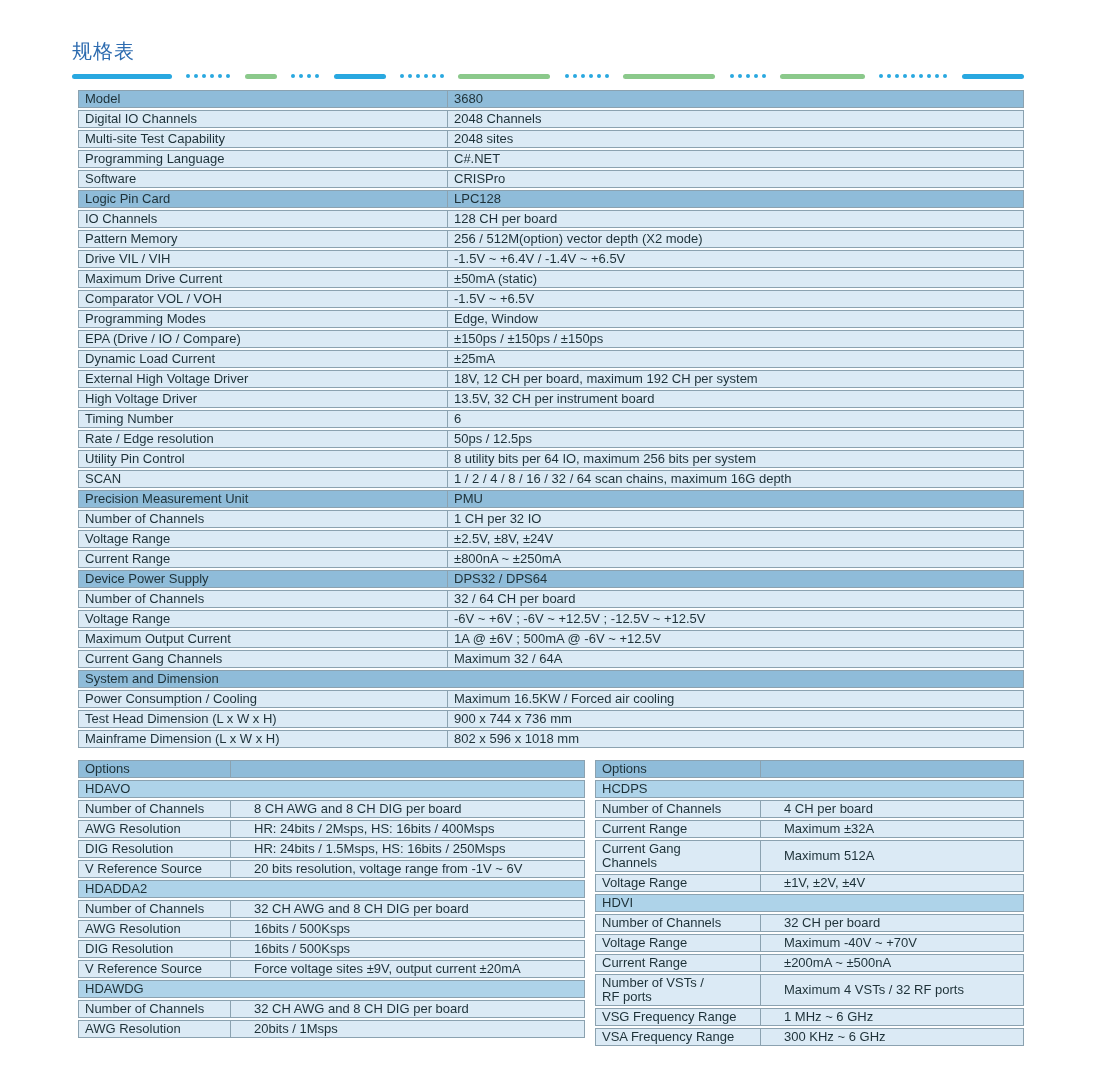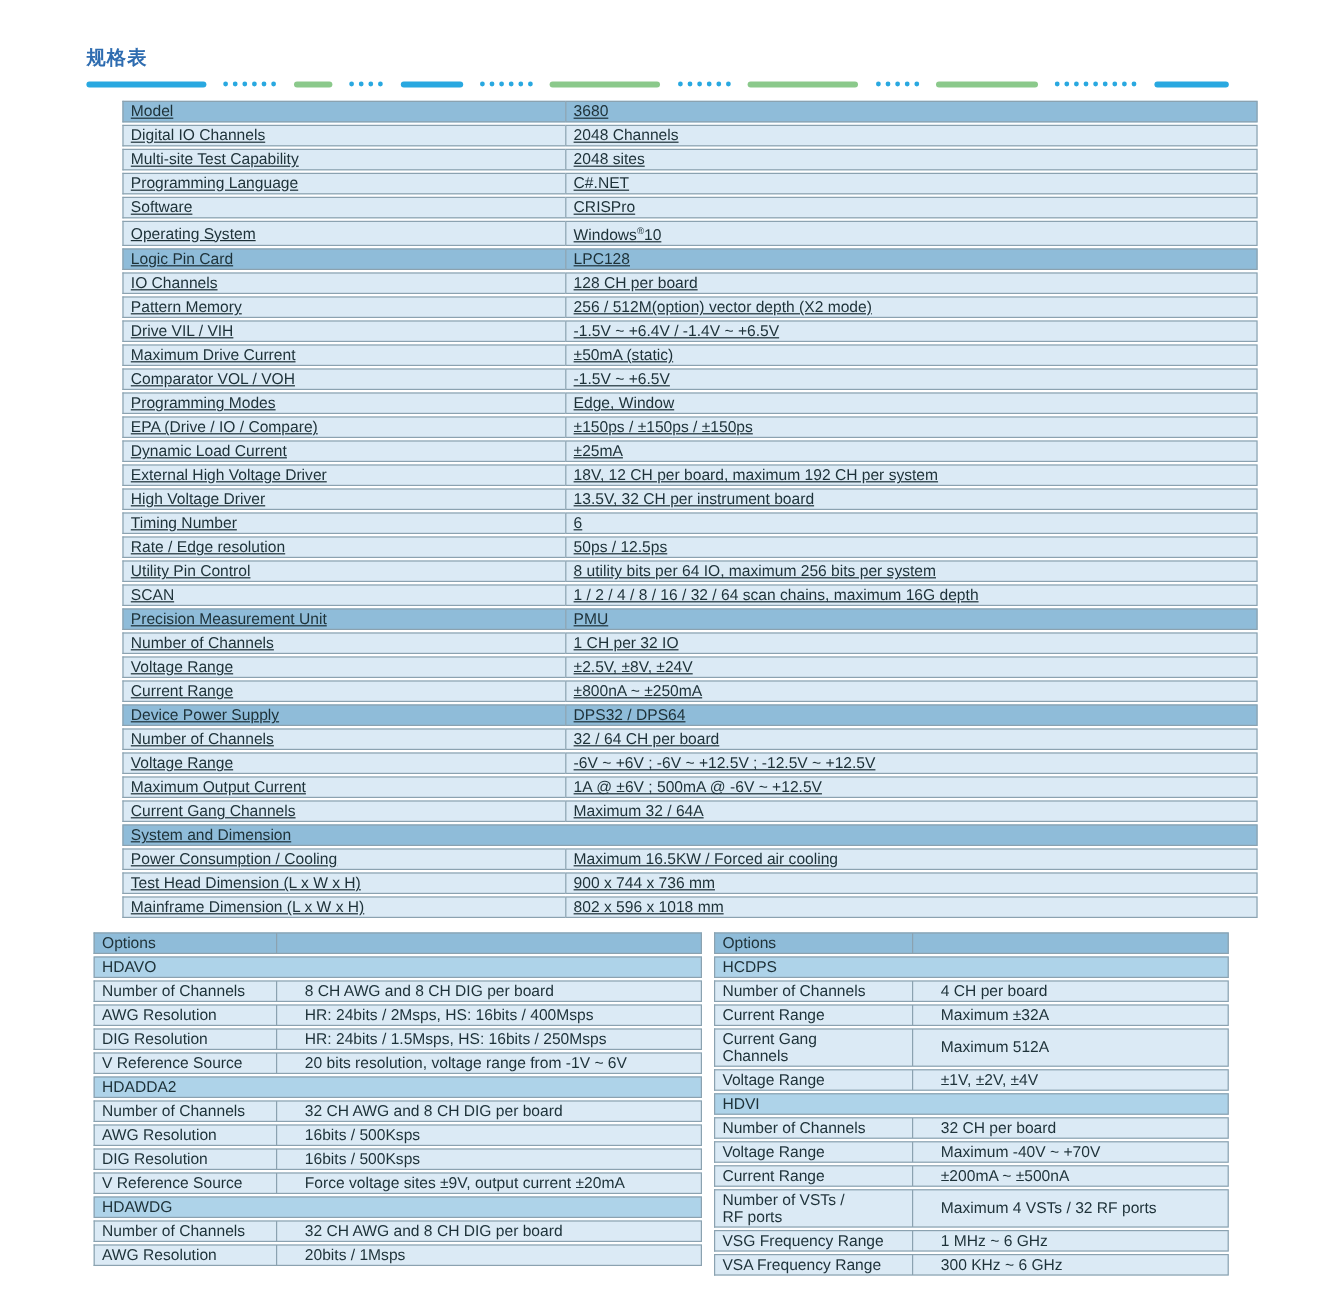--- a/index.html
+++ b/index.html
@@ -16,22 +16,22 @@
   html, body {
     margin: 0; padding: 0;
     width: 1102px; height: 1087px;
     background: #ffffff;
     font-family: "Liberation Sans", sans-serif;
     color: var(--text);
     overflow: hidden;
   }
   .title {
     margin: 38px 0 0 72px;
-    font-size: 16px;
-    font-weight: bold;
+    font-size: 20px;
+    font-weight: normal;
     color: var(--title-color);
     letter-spacing: 1px;
   }
   .divider {
     margin: 8px 0 0 72px;
     width: 952px;
     height: 6px;
     display: flex;
     align-items: center;
     justify-content: space-between;
@@ -50,21 +50,21 @@
   table.spec td {
     border: 1px solid var(--border);
     background: var(--row-bg);
     height: 17px;
     padding: 1px 4px 1px 6px;
     font-size: 13px;
     line-height: 14px;
     vertical-align: middle;
     overflow: hidden;
   }
-  #main-table { width: 946px; margin: 9px 0 0 102px; text-decoration: underline; }
+  #main-table { width: 946px; margin: 9px 0 0 78px; }
   #main-table td { white-space: nowrap; }
   table.spec td.lab { border-right: none; }
   table.spec td.val { }
   table.spec td.hdr { background: var(--header-bg); }
   table.spec td.sub { background: var(--subheader-bg); }
   .options-wrap {
     display: flex;
     gap: 10px;
     margin: 8px 0 0 78px;
     align-items: flex-start;
@@ -156,24 +156,20 @@
       </tr>
       <tr>
         <td class="lab">Programming Language</td>
         <td class="val">C#.NET</td>
       </tr>
       <tr>
         <td class="lab">Software</td>
         <td class="val">CRISPro</td>
       </tr>
       <tr>
-        <td class="lab">Operating System</td>
-        <td class="val">Windows<sup>®</sup>10</td>
-      </tr>
-      <tr>
         <td class="hdr lab">Logic Pin Card</td>
         <td class="hdr val">LPC128</td>
       </tr>
       <tr>
         <td class="lab">IO Channels</td>
         <td class="val">128 CH per board</td>
       </tr>
       <tr>
         <td class="lab">Pattern Memory</td>
         <td class="val">256 / 512M(option) vector depth (X2 mode)</td>

